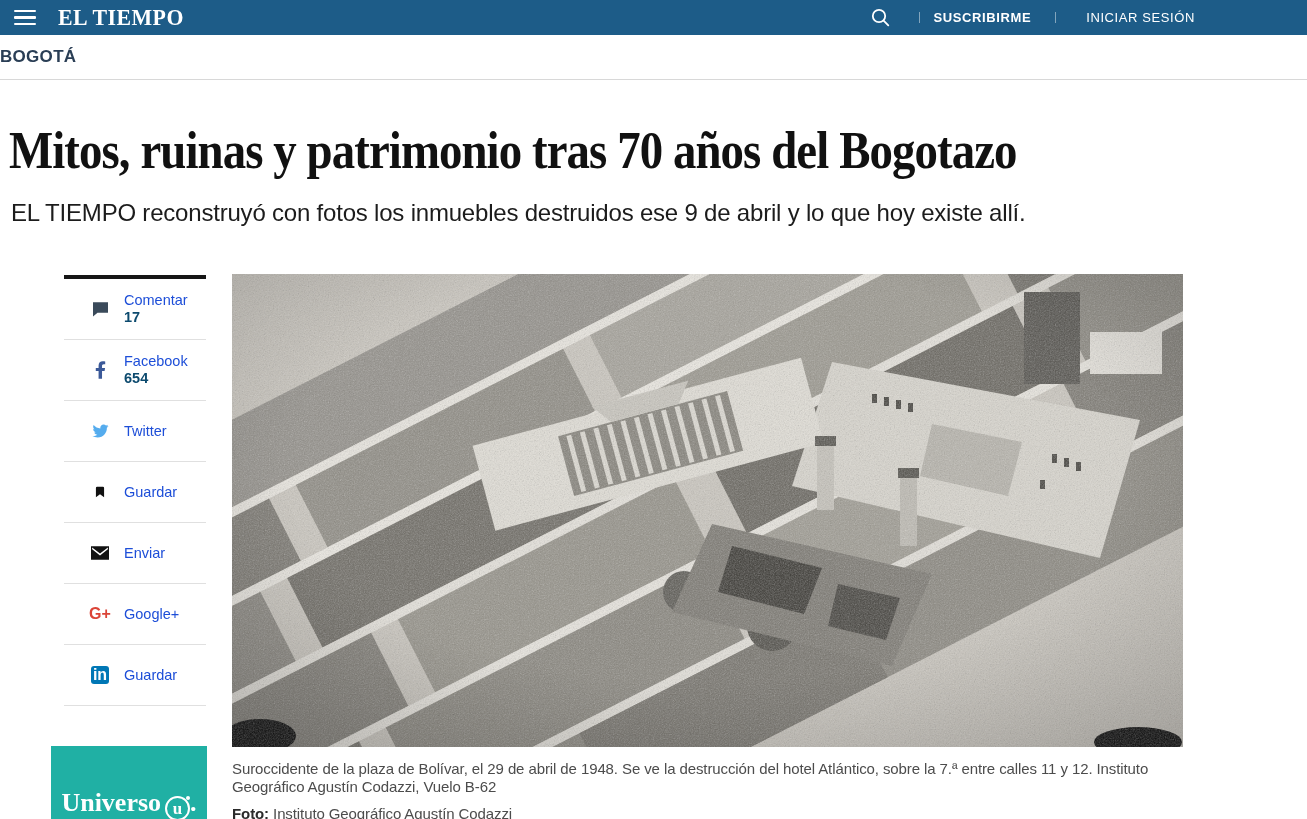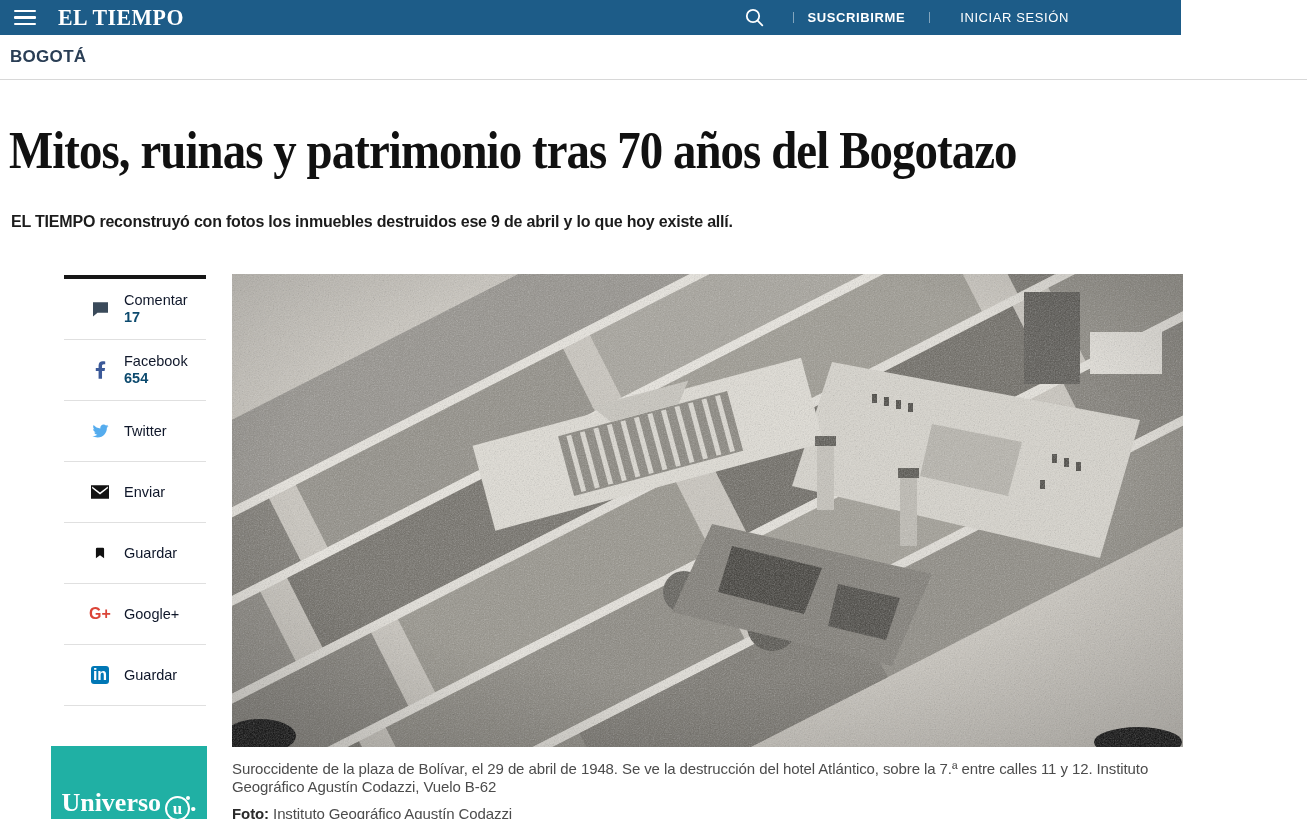--- a/index.html
+++ b/index.html
@@ -1,57 +1,57 @@
 <!DOCTYPE html>
 <html><head>
 <meta charset="utf-8">
 <style>
   * { margin:0; padding:0; box-sizing:border-box; }
   html,body { width:1307px; height:819px; background:#ffffff; font-family:"Liberation Sans", sans-serif; }
   .page { position:relative; width:1307px; height:819px; overflow:hidden; background:#fff; }
 
   
-  .topbar { position:absolute; left:0; top:0; width:1181px; height:35px; background:#1d5c88;
+  .topbar { position:absolute; left:0; top:0; width:1307px; height:35px; background:#1d5c88;
             display:flex; align-items:center; padding:0 12px; }
   .hamburger { width:24px; height:20px; background:none; border:none; cursor:pointer;
                display:flex; flex-direction:column; justify-content:center; gap:4px; margin-left:2px; }
   .hamburger span { display:block; width:22px; height:2.5px; background:#fff; border-radius:1px; }
   .logo { margin-left:20px; color:#fff; font-family:"Liberation Serif", serif; font-weight:700;
           font-size:23px; letter-spacing:0.5px; transform:scaleX(0.95); transform-origin:left center;
           cursor:pointer; white-space:nowrap; }
   .topbar-right { margin-left:auto; margin-right:100px; display:flex; align-items:center; }
   .search-btn { background:none; border:none; cursor:pointer; display:flex; align-items:center; padding:0; }
   .vdiv { width:1px; height:11px; background:rgba(255,255,255,0.45); display:inline-block; }
   .vdiv.d1 { margin-left:28px; margin-right:14px; }
   .vdiv.d2 { margin-left:24px; margin-right:30px; }
   .tb-link { color:#fff; font-size:13px; letter-spacing:0.6px; text-decoration:none; cursor:pointer; white-space:nowrap; }
   .tb-link.bold { font-weight:700; }
 
   
   .breadcrumb-bar { position:absolute; left:0; top:35px; width:1307px; height:45px; background:#fff;
-                    border-bottom:1px solid #d8d8d8; display:flex; align-items:center; padding-left:10px; }
+                    border-bottom:1px solid #d8d8d8; display:flex; align-items:center; }
   .breadcrumb-bar a { font-size:17px; font-weight:700; color:#2a3e55; letter-spacing:0.3px;
                       text-decoration:none; cursor:pointer; }
 
   
   h1.title { position:absolute; left:9px; top:124px; width:1400px; color:#111;
              font-family:"Liberation Serif", serif; font-weight:700; font-size:52px; line-height:1.02;
              letter-spacing:-1px; white-space:nowrap; transform:scaleX(0.90); transform-origin:left center; }
-  p.subtitle { position:absolute; left:11px; top:213px; width:1250px; color:#1c1c1c;
-               font-size:16px; letter-spacing:-0.2px;font-weight:bold; }
+  p.subtitle { position:absolute; left:11px; top:199px; width:1250px; color:#1c1c1c;
+               font-size:24px; letter-spacing:-0.2px; }
 
   
   .share-col { position:absolute; left:64px; top:275px; width:142px; }
   .share-topbar { height:4px; background:#161616; }
   .share-row { height:61px; border-bottom:1px solid #e0e0e0; display:flex; align-items:center;
                gap:14px; padding-left:26px; background:none; border-top:none; border-left:none;
                border-right:none; width:100%; cursor:pointer; text-align:left; }
   .share-ico { width:20px; min-width:20px; height:20px; display:flex; align-items:center; justify-content:center; }
   .share-txt { display:flex; flex-direction:column; justify-content:center; line-height:1.15; }
-  .share-label { font-size:14.5px; color:#0f172a; font-family:"Liberation Sans", sans-serif; }
+  .share-label { font-size:14.5px; color:#1d4ed8; font-family:"Liberation Sans", sans-serif; }
   .share-count { font-size:14.5px; font-weight:700; color:#0c4a6e; }
   .share-count:empty { display:none; }
   .gplus-glyph { color:#db4437; font-weight:700; font-size:16px; font-family:"Liberation Sans", sans-serif; }
   .li-glyph { background:#0077b5; color:#fff; font-weight:700; font-size:16px; width:18px; height:18px;
               border-radius:3px; display:flex; align-items:center; justify-content:center;
               font-family:"Liberation Sans", sans-serif; }
 
   
   .ad { position:absolute; left:51px; top:746px; width:156px; height:140px; background:#20b0a4;
         cursor:pointer; overflow:hidden; }
@@ -139,39 +139,39 @@
           </svg>
       </span>
       <span class="share-txt">
         <span class="share-label">Twitter</span>
 
       </span>
     </button>
 
     <button class="share-row">
       <span class="share-ico">
+        <svg width="14" height="18" viewBox="0 0 24 24">
+            <path fill="#111" d="M17 3H7a2 2 0 0 0-2 2v16l7-5 7 5V5a2 2 0 0 0-2-2z"></path>
+          </svg>
+      </span>
+      <span class="share-txt">
+        <span class="share-label">Guardar</span>
+
+      </span>
+    </button>
+
+    <button class="share-row">
+      <span class="share-ico">
         <svg width="18" height="14" viewBox="0 0 24 18">
             <path fill="#111" d="M0 0h24v18H0z"></path>
             <path fill="#fff" d="M1.5 1.5L12 9.8 22.5 1.5v2.6L12 12.3 1.5 4.1z"></path>
           </svg>
       </span>
       <span class="share-txt">
         <span class="share-label">Enviar</span>
-
-      </span>
-    </button>
-
-    <button class="share-row">
-      <span class="share-ico">
-        <svg width="14" height="18" viewBox="0 0 24 24">
-            <path fill="#111" d="M17 3H7a2 2 0 0 0-2 2v16l7-5 7 5V5a2 2 0 0 0-2-2z"></path>
-          </svg>
-      </span>
-      <span class="share-txt">
-        <span class="share-label">Guardar</span>
 
       </span>
     </button>
 
     <button class="share-row">
       <span class="share-ico">
         <span class="gplus-glyph">G+</span>
       </span>
       <span class="share-txt">
         <span class="share-label">Google+</span>

